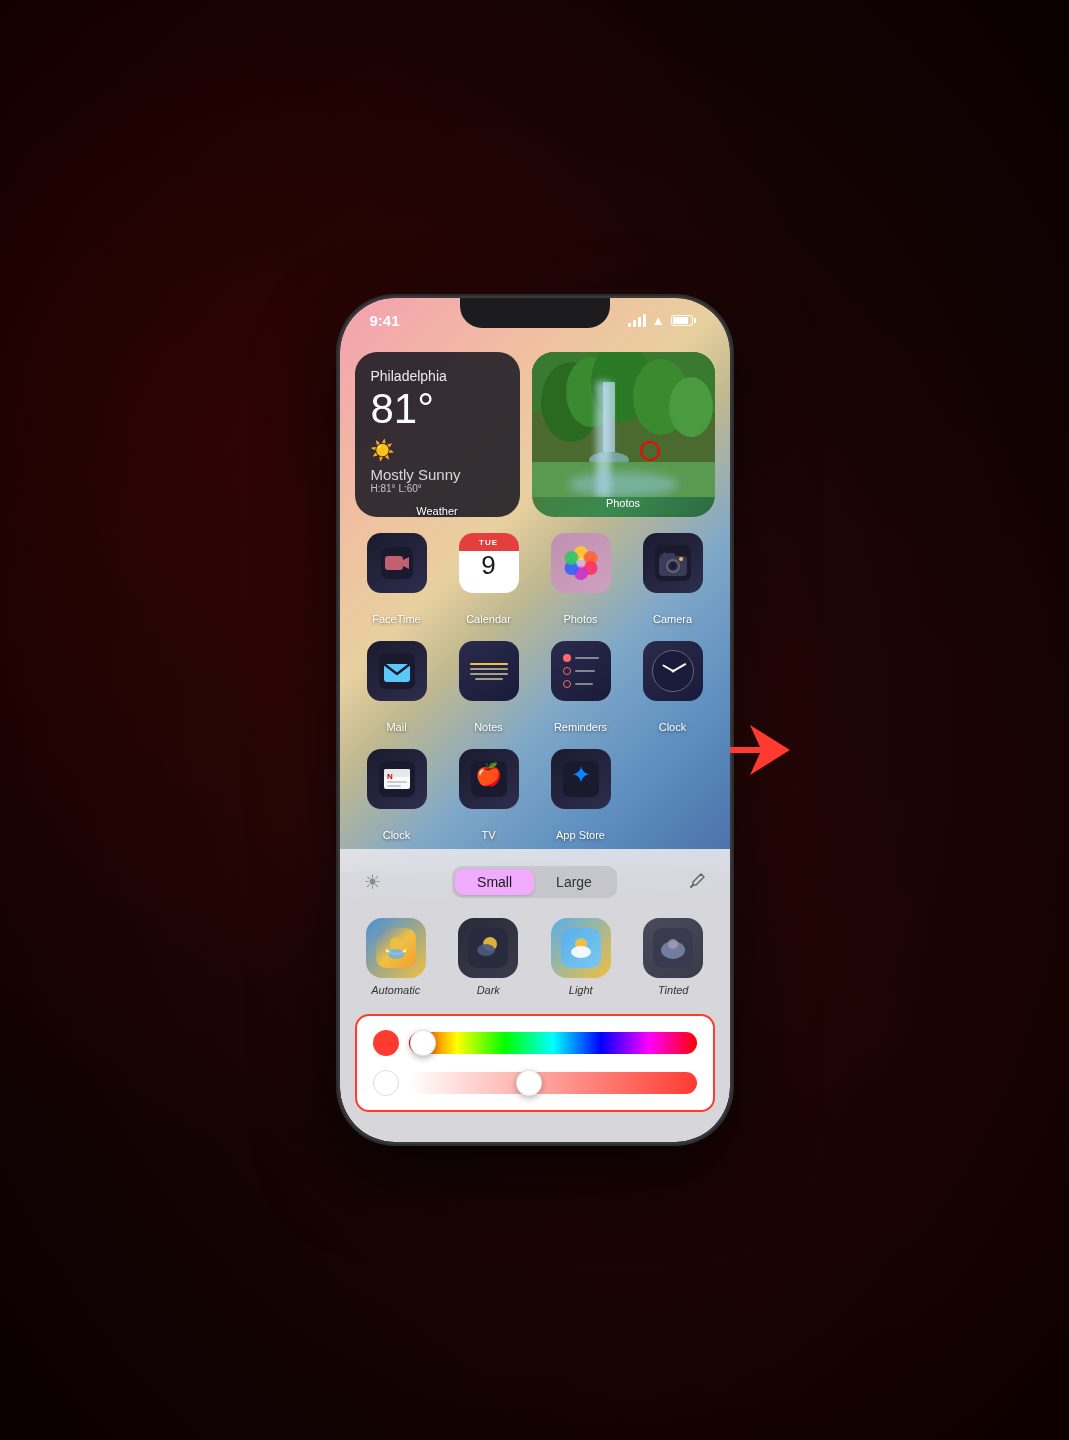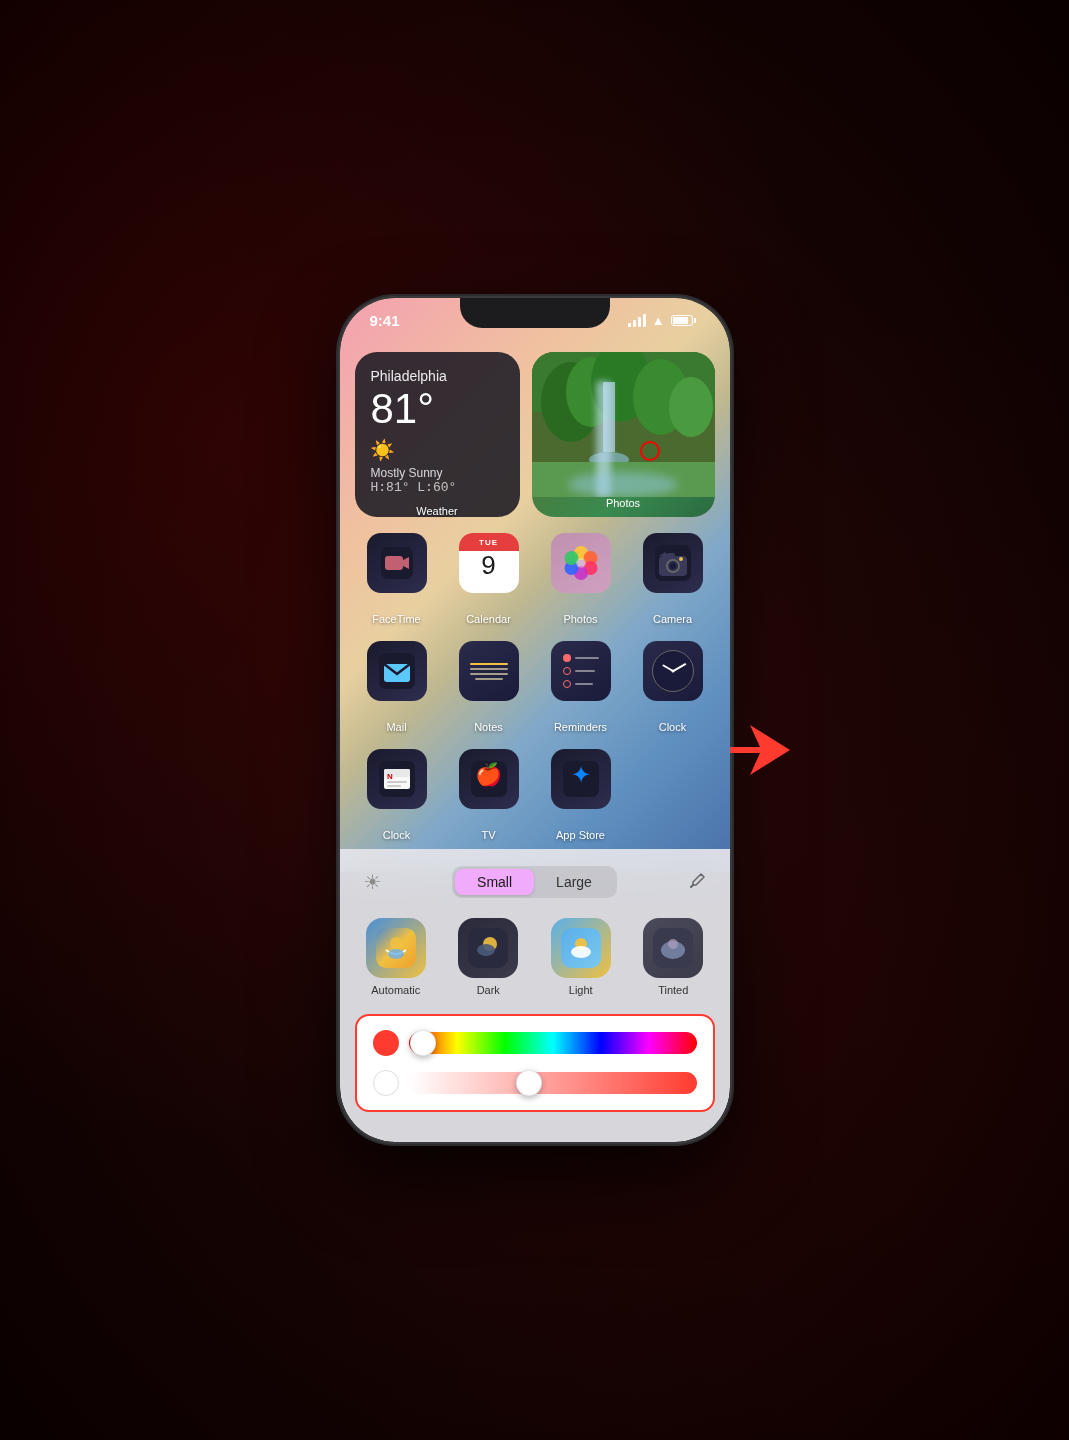--- a/index.html
+++ b/index.html
@@ -167,27 +167,26 @@
       font-size: 42px;
       font-weight: 200;
       line-height: 1;
       margin-bottom: 8px;
     }
     .weather-sun {
       font-size: 20px;
       margin-bottom: 4px;
     }
     .weather-desc {
-      font-size: 12px;
+      font-size: 15px;
       opacity: 0.8;
     }
     .weather-hl {
-      font-size: 13px;
+      font-size: 10px;
       opacity: 0.7;
-      font-family: Liberation Mono, monospace;
     }
 
     
     .photos-widget {
       flex: 1;
       height: 165px;
       border-radius: 22px;
       overflow: hidden;
       position: relative;
       background: linear-gradient(135deg, #2d5a27, #4a7a3a, #3a8a50, #2a6a40);
@@ -460,20 +459,21 @@
       display: grid;
       grid-template-columns: repeat(4, 1fr);
       gap: 10px;
       margin-bottom: 18px;
     }
     .variant-item {
       display: flex;
       flex-direction: column;
       align-items: center;
       gap: 6px;
+      font-style: italic;
     }
     .variant-icon {
       width: 60px;
       height: 60px;
       border-radius: 16px;
       display: flex;
       align-items: center;
       justify-content: center;
       font-size: 32px;
     }

